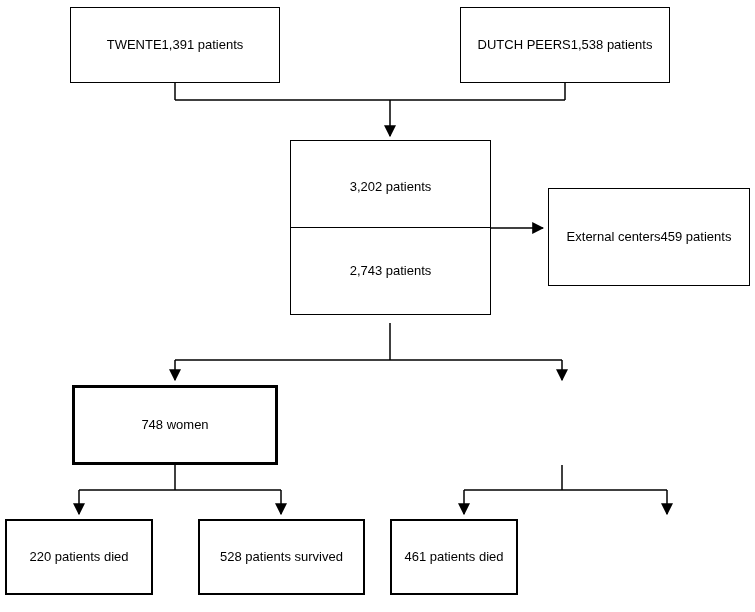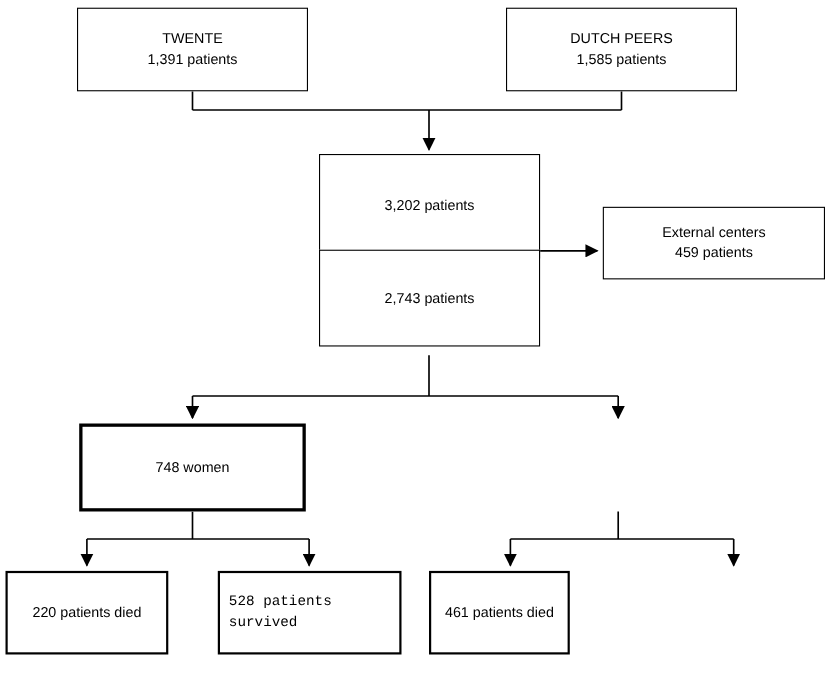--- a/index.html
+++ b/index.html
@@ -22,39 +22,40 @@
     top: 0;
     width: 755px;
     height: 612px;
     pointer-events: none;
   }
   .box {
     position: absolute;
     background: #ffffff;
     border: 1.5px solid #000000;
     display: flex;
-    flex-direction: column;
+    flex-direction: row;
     align-items: center;
     justify-content: center;
+    text-align: center;
     line-height: 1.45;
     box-sizing: border-box;
     padding: 4px 8px;
   }
   .box.bold { border-width: 3px; }
   .box.medium { border-width: 2px; }
 
   #b-twente        { left: 70px;  top: 7px;   width: 210px; height: 76px; }
   #b-dutch-peers   { left: 460px; top: 7px;   width: 210px; height: 76px; }
   #b-combined      { left: 290px; top: 140px; width: 201px; height: 95px; }
-  #b-external      { left: 548px; top: 188px; width: 202px; height: 66px; }
+  #b-external      { left: 548px; top: 188px; width: 202px; height: 98px; }
   #b-included      { left: 290px; top: 227px; width: 201px; height: 88px; }
   #b-women         { left: 72px;  top: 385px; width: 206px; height: 80px; }
   #b-men           { left: 460px; top: 385px; width: 205px; height: 80px; }
   #b-women-died    { left: 5px;   top: 519px; width: 148px; height: 76px; }
-  #b-women-survived{ left: 198px; top: 519px; width: 167px; height: 76px; font-family: Liberation Mono, monospace; }
+  #b-women-survived{ left: 198px; top: 519px; width: 167px; height: 76px; }
   #b-men-died      { left: 390px; top: 519px; width: 128px; height: 76px; }
   #b-men-survived  { left: 585px; top: 519px; width: 165px; height: 76px; }
 </style>
 </head>
 <body>
 
 <div class="canvas">
 
   <svg class="connectors" viewBox="0 0 755 612">
     <defs>
@@ -89,21 +90,21 @@
     </g>
   </svg>
 
   <div class="box" id="b-twente">
     <div>TWENTE</div>
     <div>1,391 patients</div>
   </div>
 
   <div class="box" id="b-dutch-peers">
     <div>DUTCH PEERS</div>
-    <div>1,585 patients</div>
+    <div>1,538 patients</div>
   </div>
 
   <div class="box" id="b-combined">
     <div>3,202 patients</div>
   </div>
 
   <div class="box" id="b-external">
     <div>External centers</div>
     <div>459 patients</div>
   </div>

